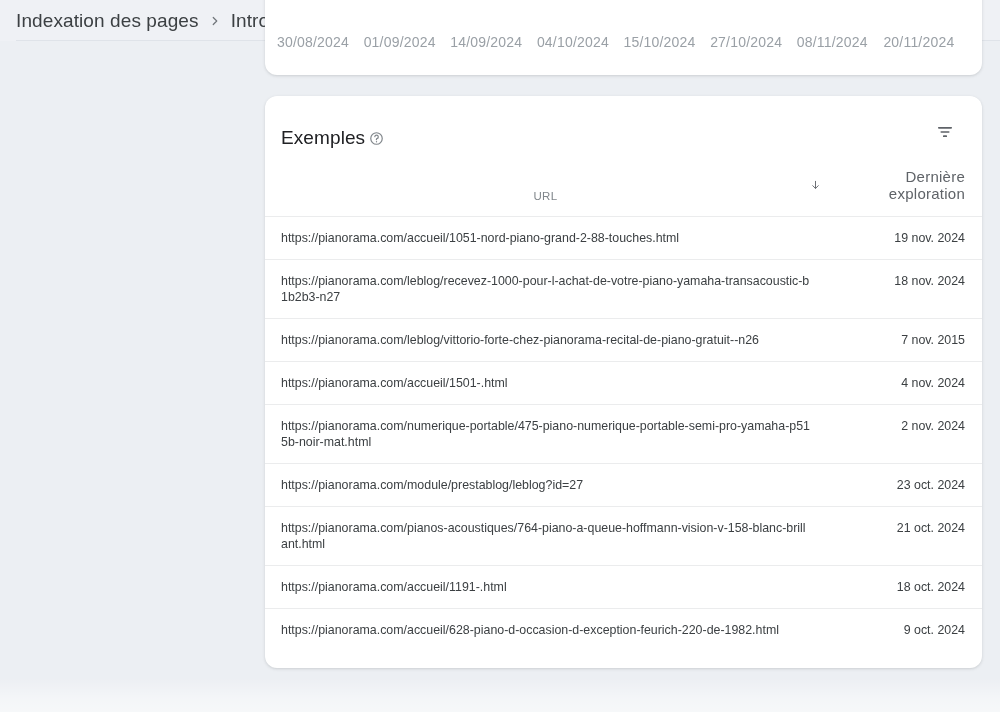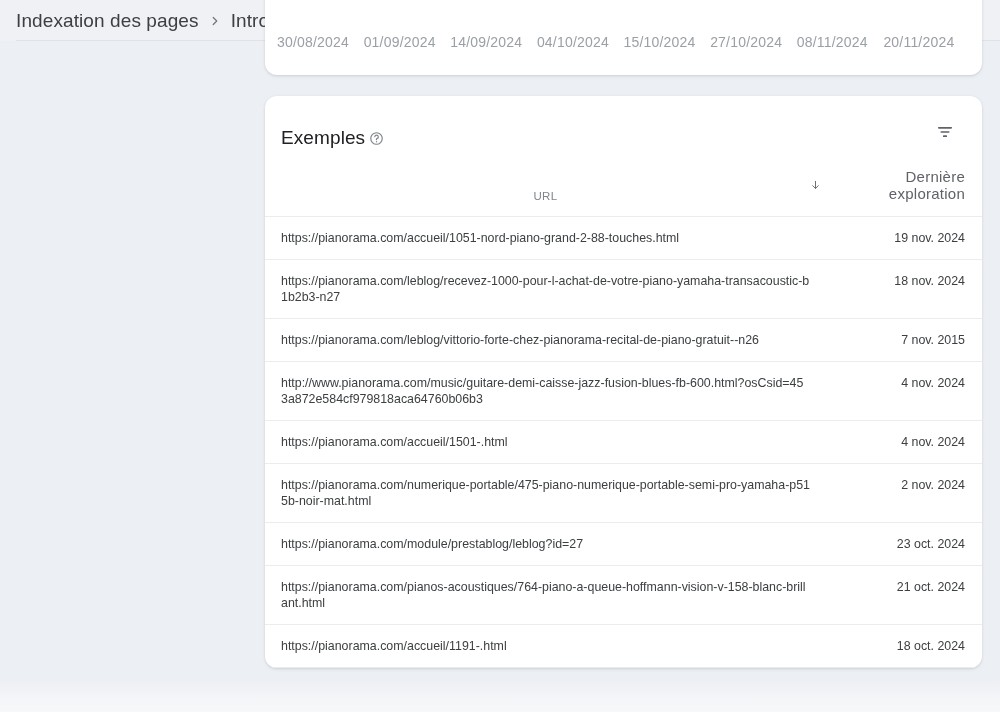--- a/index.html
+++ b/index.html
@@ -263,24 +263,20 @@
       </tr>
       <tr>
         <td class="td-url">https://pianorama.com/leblog/recevez-1000-pour-l-achat-de-votre-piano-yamaha-transacoustic-b1b2b3-n27</td>
         <td class="td-date">18 nov. 2024</td>
       </tr>
       <tr>
         <td class="td-url">https://pianorama.com/leblog/vittorio-forte-chez-pianorama-recital-de-piano-gratuit--n26</td>
         <td class="td-date">7 nov. 2015</td>
       </tr>
       <tr>
-        <td class="td-url">http://www.pianorama.com/music/guitare-demi-caisse-jazz-fusion-blues-fb-600.html?osCsid=453a872e584cf979818aca64760b06b3</td>
-        <td class="td-date">4 nov. 2024</td>
-      </tr>
-      <tr>
         <td class="td-url">https://pianorama.com/accueil/1501-.html</td>
         <td class="td-date">4 nov. 2024</td>
       </tr>
       <tr>
         <td class="td-url">https://pianorama.com/numerique-portable/475-piano-numerique-portable-semi-pro-yamaha-p515b-noir-mat.html</td>
         <td class="td-date">2 nov. 2024</td>
       </tr>
       <tr>
         <td class="td-url">https://pianorama.com/module/prestablog/leblog?id=27</td>
         <td class="td-date">23 oct. 2024</td>

